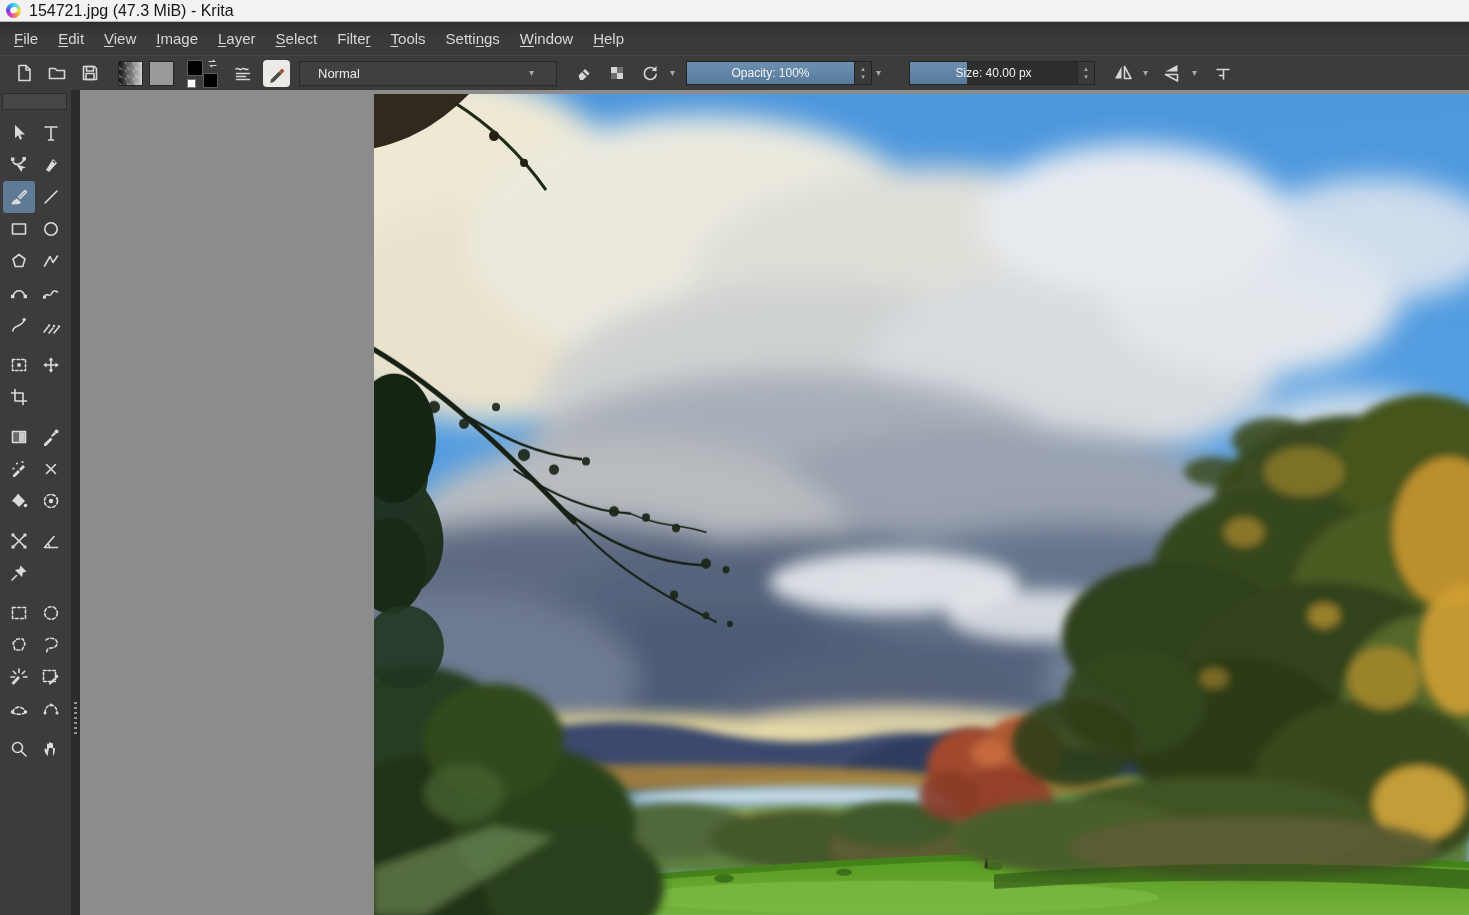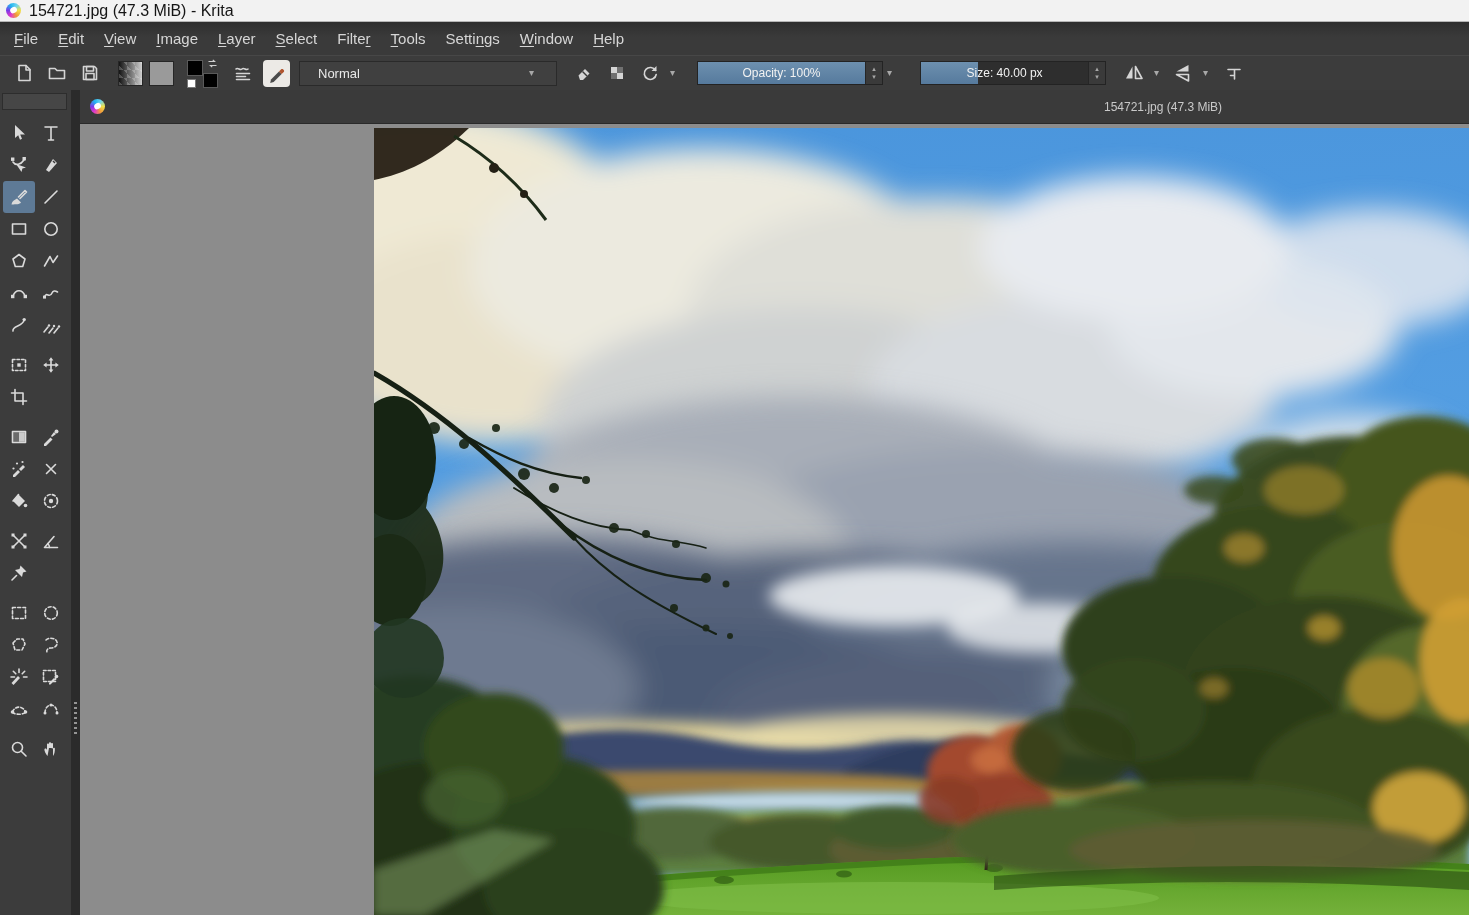--- a/index.html
+++ b/index.html
@@ -34,21 +34,21 @@
   .fgbg{width:31px;height:30px;position:relative;margin:0 8px 0 10px;flex:0 0 auto}
   .fgbg .fg{position:absolute;left:0;top:2px;width:16px;height:16px;background:#000;border:1px solid #5a5a5a}
   .fgbg .bg{position:absolute;right:0;bottom:0;width:15px;height:15px;background:#000;border:1px solid #5a5a5a}
   .fgbg .reset{position:absolute;left:0;bottom:0;width:9px;height:9px;background:#fff;border:1px solid #777}
   .fgbg .swap{position:absolute;right:0;top:0;width:11px;height:11px;color:#cfcfcf}
   .preset{width:27px;height:27px;border-radius:4px;background:#eceae6;margin:0 4px;display:flex;align-items:center;justify-content:center}
   .combo{width:258px;height:25px;background:#404040;border:1px solid #2a2a2a;display:flex;align-items:center;
     justify-content:space-between;padding:0 18px;font-size:13px;color:#e8e8e8;margin:0 5px}
   .caret{color:#a8a8a8;font-size:10px;margin:0 4px;line-height:1}
   .kslider{position:relative;width:186px;height:24px;background:#2e2e2e;border:1px solid #232323;
-    font-size:12px;color:#f2f2f2;margin-left:18px;overflow:hidden}
+    font-size:12px;color:#f2f2f2;margin-left:7px;overflow:hidden}
   .kslider .fill{position:absolute;left:0;top:0;bottom:0;background:linear-gradient(#6d90af,#567a9d)}
   .kslider .lbl{position:absolute;left:0;right:17px;top:0;bottom:0;display:flex;align-items:center;justify-content:center;white-space:nowrap}
   .kslider .spin{position:absolute;right:0;top:0;bottom:0;width:17px;background:#3a3a3a;border-left:1px solid #262626;
     display:flex;flex-direction:column;align-items:center;justify-content:center;color:#a6a6a6;font-size:7px;line-height:8px}
 
   
   .main{display:flex;height:825px}
   .toolbox{width:71px;background:#3c3c3c;padding-top:2px;flex:0 0 auto}
   .tb-header{height:17px;margin:1px 4px 7px 2px;background:#464646;border:1px solid #2d2d2d}
   .trow{display:flex;padding-left:3px}
@@ -489,24 +489,20 @@
           </svg>
         </div>
       </div>
     </div>
 
   <div class="splitter">
     <div class="dots"></div>
   </div>
 
   <div class="canvas-wrap">
-    <div class="doc-titlebar">
-      <div class="krita-logo"></div>
-      <span class="doc-title">154721.jpg (47.3 MiB)</span>
-    </div>
 
     <div class="canvas">
       <div class="photo">
 
         <svg viewBox="0 0 1095 787" preserveAspectRatio="none">
           <defs>
             <linearGradient id="sky" x1="0" y1="0" x2="0.12" y2="1">
               <stop offset="0" stop-color="#4a95dc"></stop>
                 <stop offset="0.5" stop-color="#549ee2"></stop>
                 <stop offset="1" stop-color="#8fc0ea"></stop>

